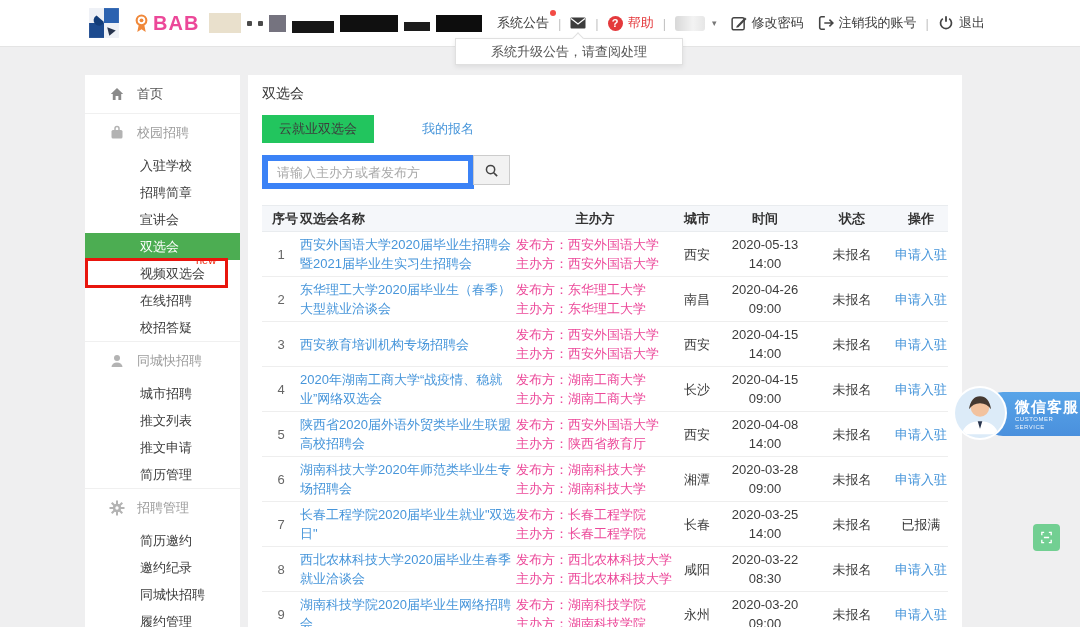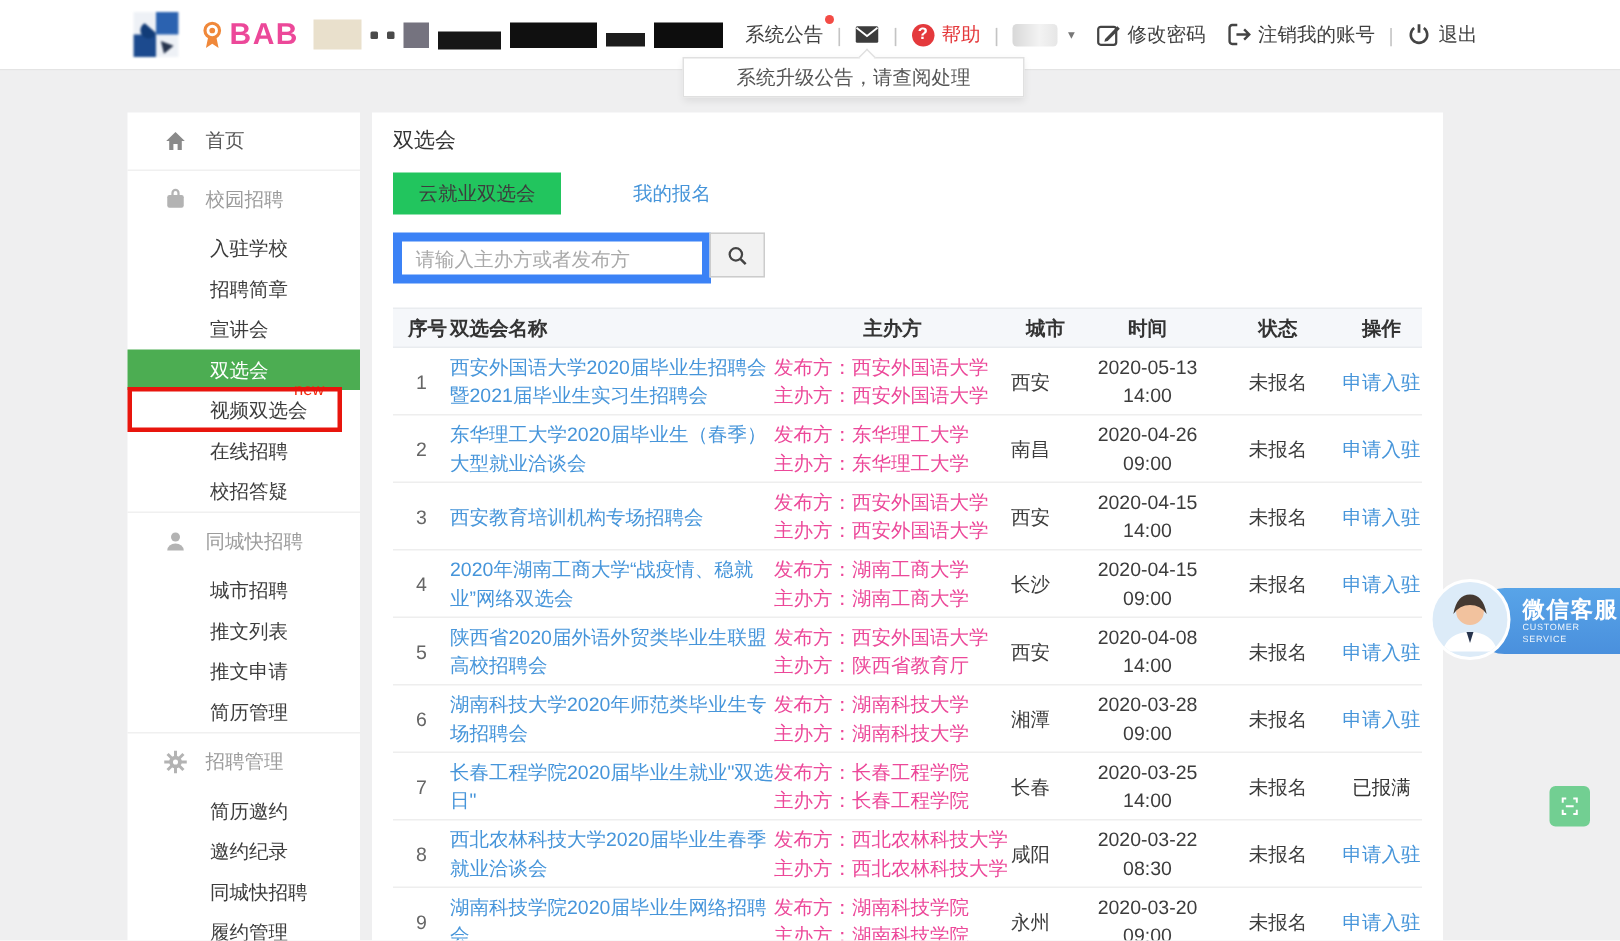--- a/index.html
+++ b/index.html
@@ -105,21 +105,21 @@
     height:26px; font-size:13px; font-weight:600; color:#333; padding:0;
   }
   .fair th.l { text-align:left; }
   .fair td { border-bottom:1px solid #eee; padding:3px 0; font-size:13px; line-height:19px; vertical-align:middle; }
   .col-no{width:38px;} .col-name{width:216px;} .col-org{width:158px;}
   .col-city{width:46px;} .col-time{width:90px;} .col-status{width:84px;} .col-action{width:54px;}
   .c-no { text-align:center; color:#666; }
   .c-name { padding-right:10px; }
   .name-link { color:#4695da; cursor:pointer; text-decoration:none; }
   .c-org { color:#ec4899; }
-  .c-city { text-align:left; }
+  .c-city { text-align:center; }
   .c-time { text-align:center; }
   .c-status { text-align:center; }
   .c-action { text-align:center; color:#333; }
   .c-action .link { color:#4695da; cursor:pointer; }
   th.pad-l { padding-left:10px; }
 
   
   .wechat { position:absolute; left:953px; top:386px; width:127px; height:56px; z-index:8; cursor:pointer; }
   .wechat-pill {
     position:absolute; left:28px; top:6px; width:99px; height:44px;

